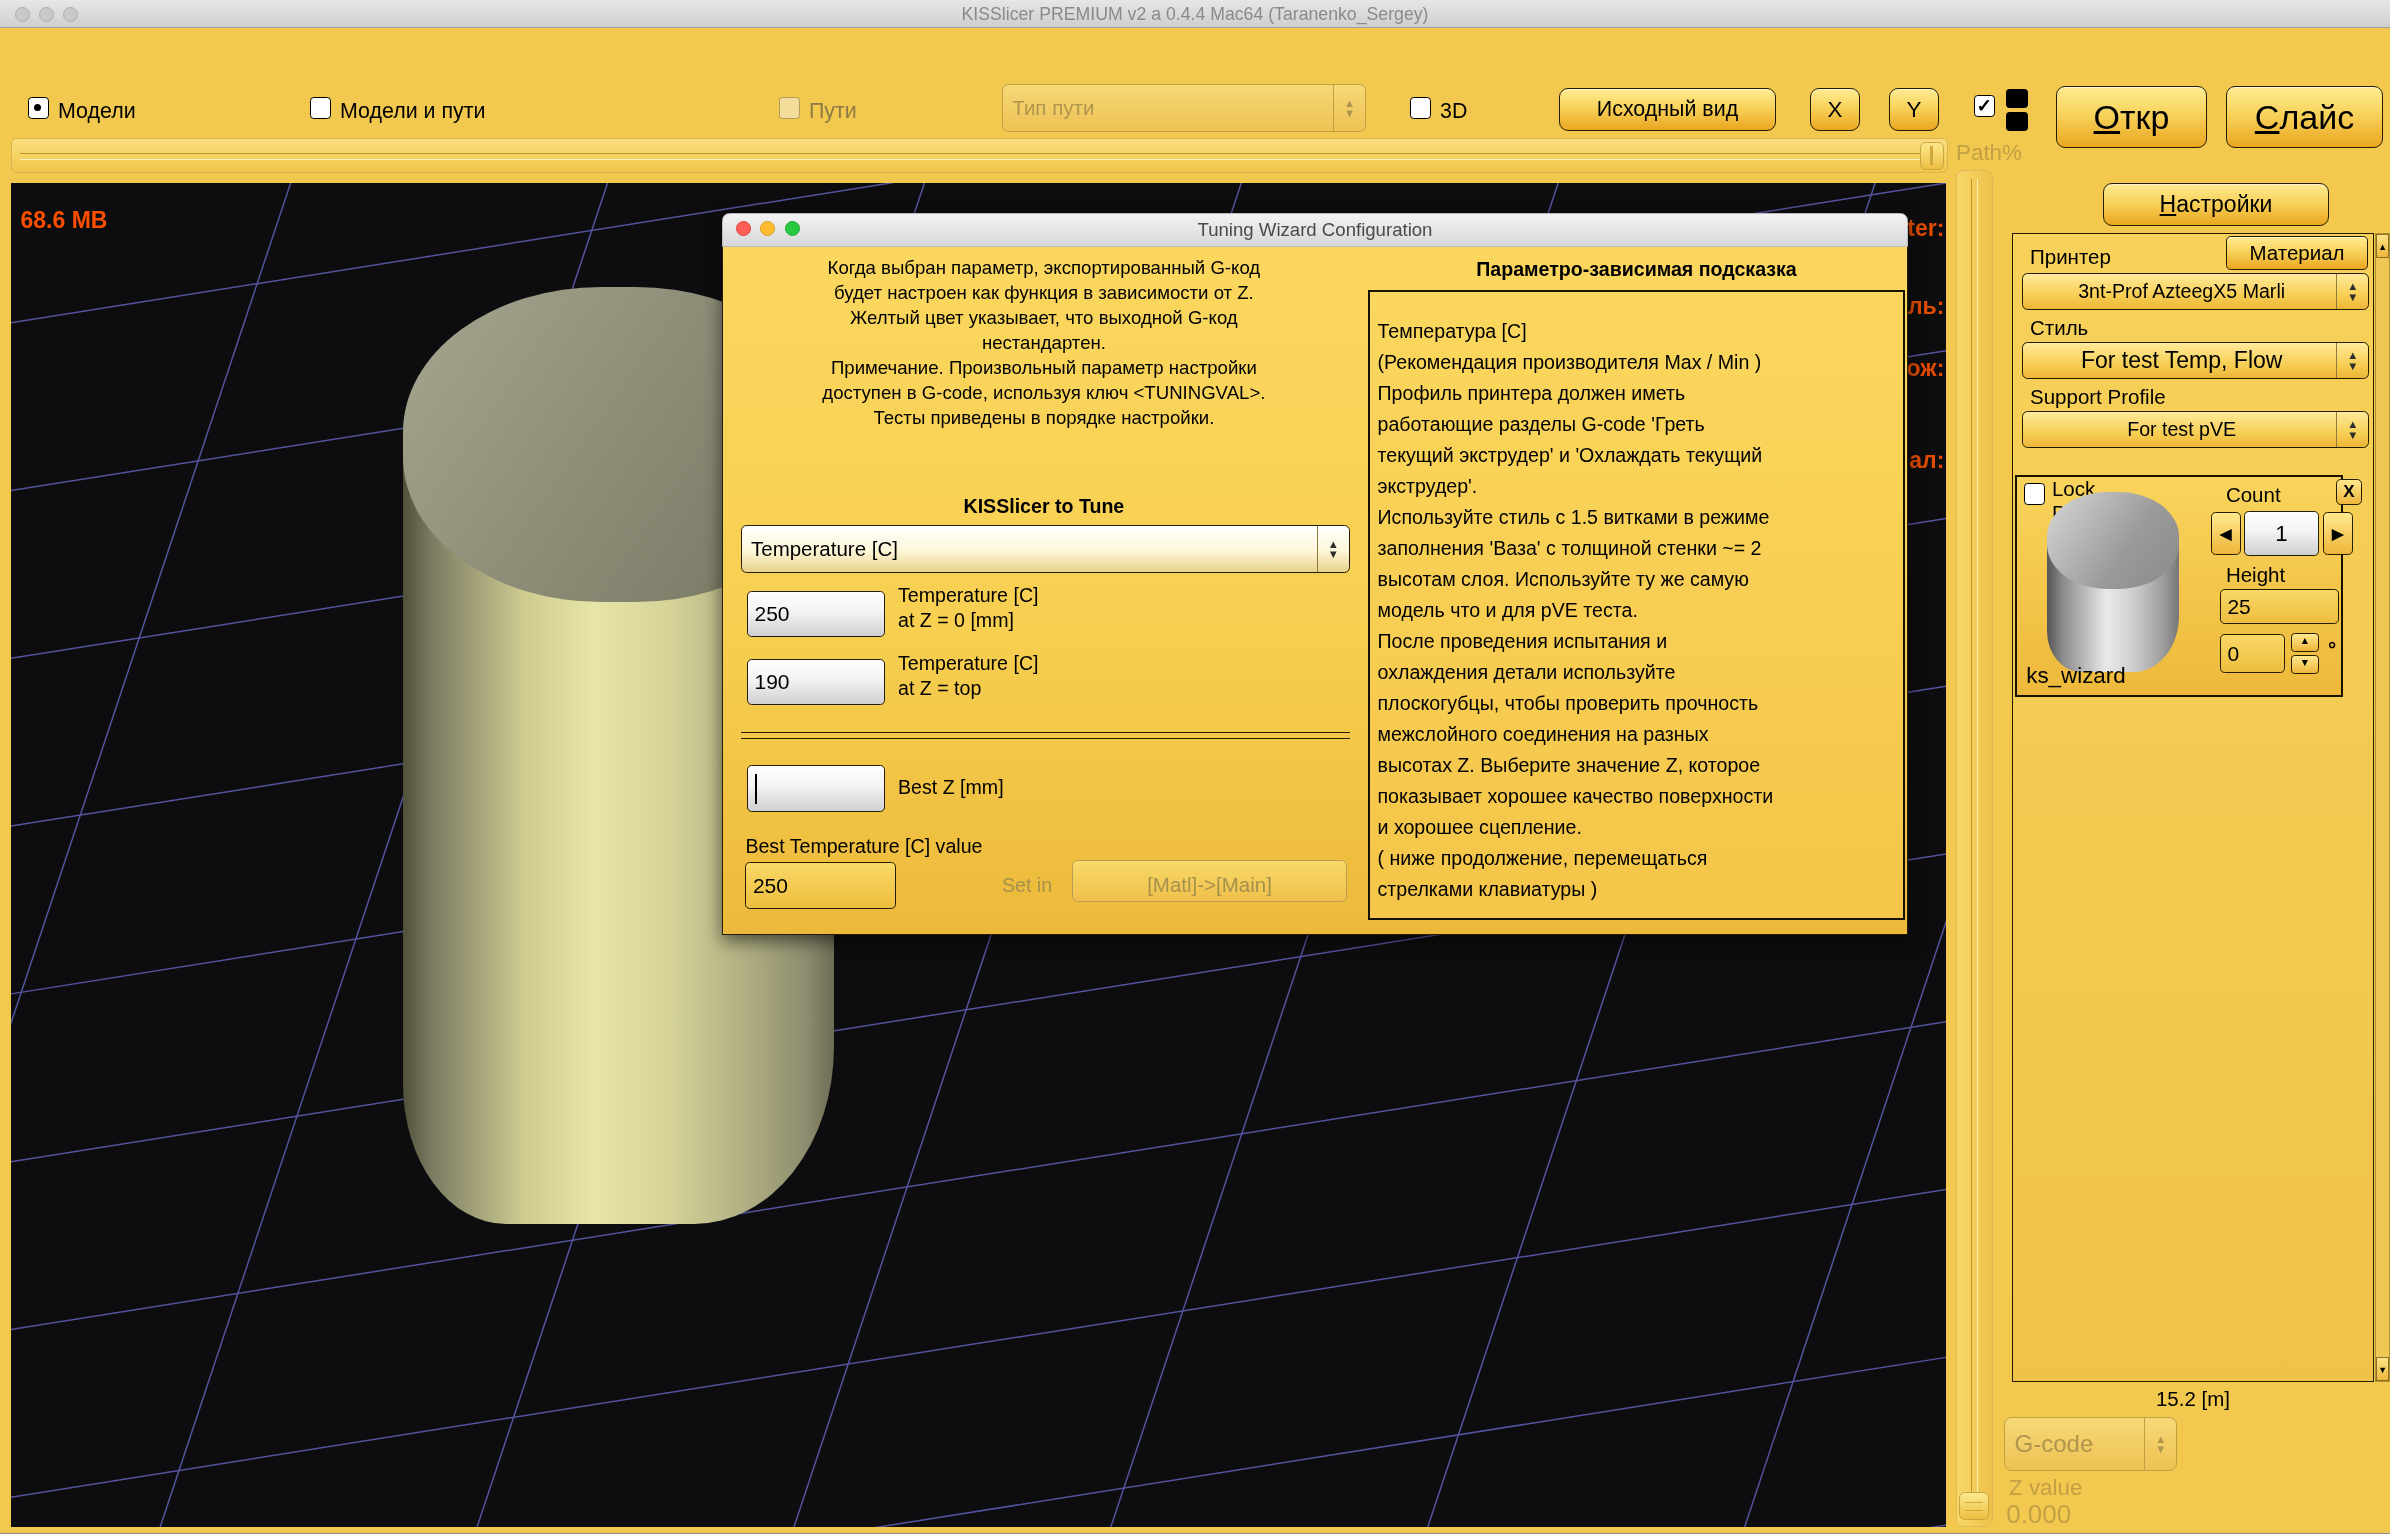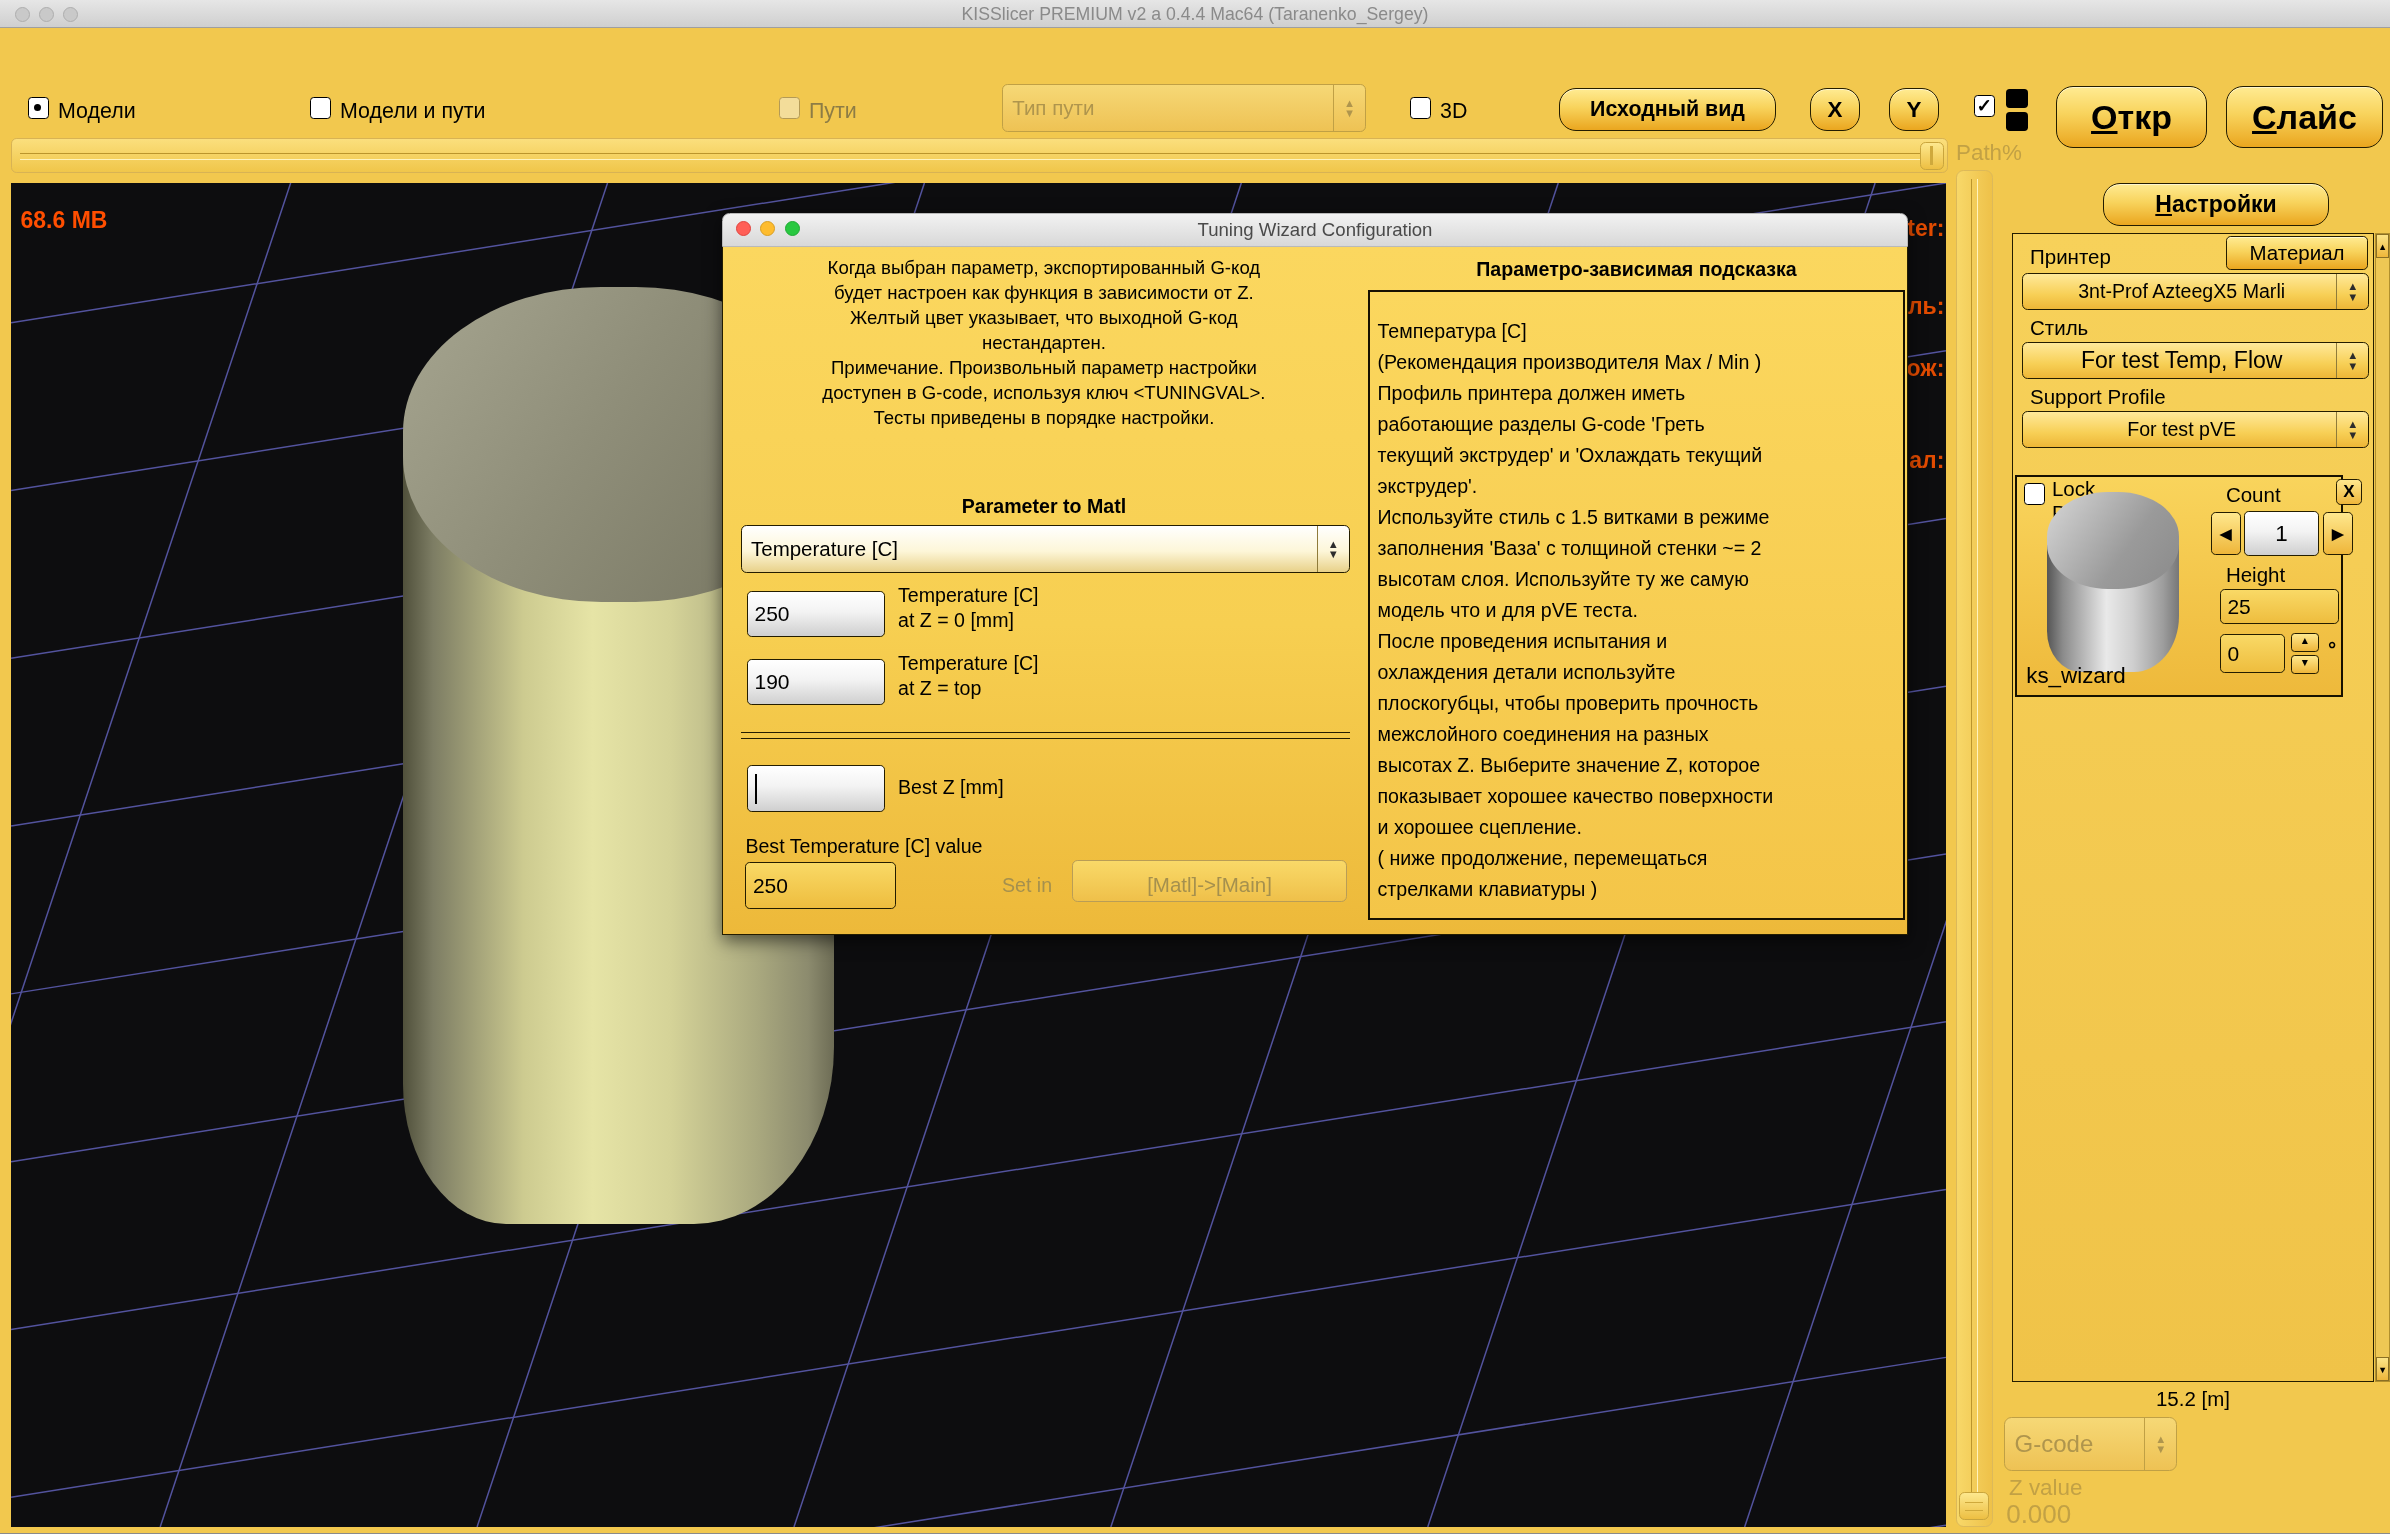--- a/index.html
+++ b/index.html
@@ -9,21 +9,21 @@
   .titlebar{position:absolute;left:0;top:0;width:2390px;height:28px;background:linear-gradient(#e6e6e6,#cfcfcf);border-bottom:0.9px solid #9f9f9f;}
   .titlebar .title{position:absolute;left:0;top:0;width:100%;height:28px;line-height:28px;text-align:center;color:#8a8a8a;font-size:17.7px;}
   .light{position:absolute;top:6.5px;width:15px;height:15px;border-radius:50%;background:#c9c9c9;border:0.9px solid #aeaeae;}
   
   .ctl-label{position:absolute;font-size:21.4px;color:#000;}
   .ctl-label.dis{color:#8d7c45;}
   .radio{position:absolute;width:20.5px;height:22.4px;background:#fff;border:1.9px solid #000;border-radius:3.7px;}
   .radio .dot{position:absolute;left:4.7px;top:5.6px;width:7.5px;height:7.5px;background:#000;border-radius:50%;}
   .cbx{position:absolute;width:20.5px;height:22.4px;background:#fff;border:1.9px solid #000;border-radius:3.7px;font-size:18.6px;font-weight:bold;line-height:20.5px;text-align:center;color:#000;}
   .cbx.dis{background:#f3dd9a;border-color:#b49a55;}
-  .btn{position:absolute;background:linear-gradient(180deg,#ffeb92 0%,#f8d35c 45%,#eaa61f 100%);border:1.9px solid #241d00;border-radius:17px;color:#000;font-weight:bold;text-align:center;box-shadow:inset 0 0.9px 0 rgba(255,255,255,.55);}
+  .btn{position:absolute;background:linear-gradient(180deg,#ffeb92 0%,#f8d35c 45%,#eaa61f 100%);border:1.9px solid #241d00;border-radius:9px;color:#000;font-weight:normal;text-align:center;box-shadow:inset 0 0.9px 0 rgba(255,255,255,.55);}
   .btn u{text-decoration:underline;}
   .combo{position:absolute;border:1.9px solid #241d00;border-radius:5.6px;background:linear-gradient(180deg,#ffffff 0%,#fdf6d8 55%,#e8d189 100%);display:flex;align-items:center;}
   .combo .val{flex:1;font-size:20.5px;color:#000;padding-left:9.3px;white-space:nowrap;overflow:hidden;}
   .combo .stp{width:32px;border-left:1.9px solid #8f7b3a;align-self:stretch;display:flex;flex-direction:column;align-items:center;justify-content:center;font-size:11.2px;color:#2c2c2c;line-height:10.3px;}
   .combo.ycombo{background:linear-gradient(180deg,#ffe99a 0%,#f7cf55 60%,#edb637 100%);}
   .combo.ycombo .val{text-align:center;padding-left:3.7px;}
   .combo.dis{border-color:#c0a045;background:linear-gradient(180deg,#f6d876,#eec254);}
   .combo.dis .val{color:#af954d;}
   .combo.dis .stp{color:#af954d;border-left-color:#c0a045;}
   
@@ -167,21 +167,21 @@
       <div class="title">Tuning Wizard Configuration</div>
     </div>
     <div class="dlg-body">
       <div class="dlg-intro">Когда выбран параметр, экспортированный G-код
 будет настроен как функция в зависимости от Z.
 Желтый цвет указывает, что выходной G-код
 нестандартен.
 Примечание. Произвольный параметр настройки
 доступен в  G-code, используя ключ &lt;TUNINGVAL&gt;.
 Тесты приведены в порядке настройки.</div>
-      <div class="dlg-h" style="left:1.9px;top:248px;width:638px">Parameter to Matl</div>
+      <div class="dlg-h" style="left:1.9px;top:248px;width:638px">KISSlicer to Tune</div>
       <div class="combo" style="left:17.7px;top:278px;width:609px;height:48px">
         <span class="val">Temperature [C]</span>
         <span class="stp">
             <span>▲</span>
             <span>▼</span>
           </span>
       </div>
       <div class="field" style="left:24px;top:344px;width:138px;height:46px">
           <span>250</span>
         </div>

